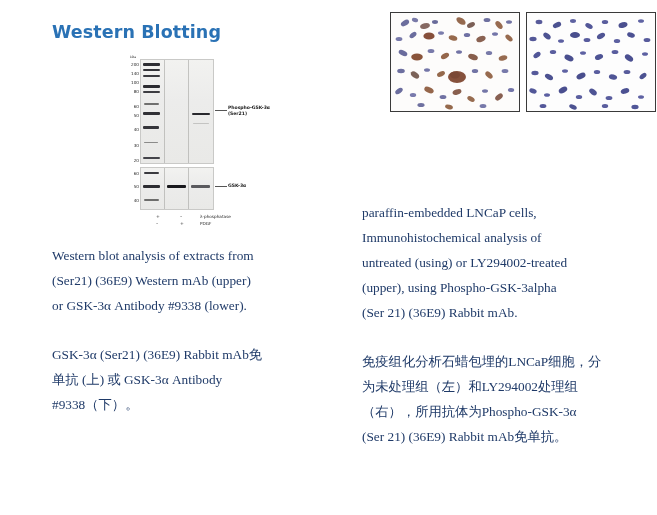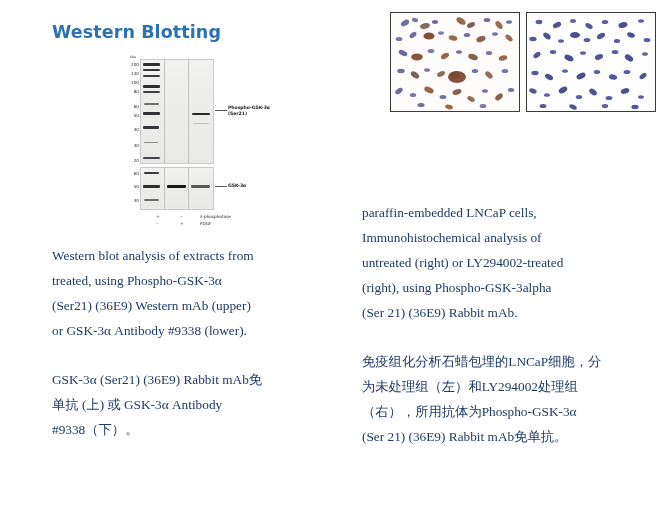--- a/index.html
+++ b/index.html
@@ -249,21 +249,20 @@
 
           <div class="treat-sym" style="left:32px; top:167px;">–</div>
           <div class="treat-sym" style="left:56px; top:167px;">+</div>
           <div class="treat-row" style="left:76px; top:167px;">PDGF</div>
 
         </div>
       </div>
 
       <p class="caption caption-en">
         <span class="cap-line">Western blot analysis of extracts from</span>
-        <span class="cap-line">treated, using Phospho-GSK-3α</span>
         <span class="cap-line">(Ser21) (36E9) Western mAb (upper)</span>
         <span class="cap-line">or GSK-3α Antibody #9338 (lower).</span>
       </p>
 
       <p class="caption caption-zh">
         <span class="cap-line">GSK-3α (Ser21) (36E9) Rabbit mAb免</span>
         <span class="cap-line">单抗 (上) 或 GSK-3α Antibody</span>
         <span class="cap-line">#9338（下）。</span>
       </p>
 
@@ -391,22 +390,22 @@
               </g>
             </svg>
           </div>
 
         </div>
       </div>
 
       <p class="caption caption-en">
         <span class="cap-line">paraffin-embedded LNCaP cells,</span>
         <span class="cap-line">Immunohistochemical analysis of</span>
-        <span class="cap-line">untreated (right) or LY294002-treated</span>
-        <span class="cap-line">(right), using Phospho-GSK-3alpha</span>
+        <span class="cap-line">untreated (using) or LY294002-treated</span>
+        <span class="cap-line">(upper), using Phospho-GSK-3alpha</span>
         <span class="cap-line">(Ser 21) (36E9) Rabbit mAb.</span>
       </p>
 
       <p class="caption caption-zh">
         <span class="cap-line">免疫组化分析石蜡包埋的LNCaP细胞，分</span>
         <span class="cap-line">为未处理组（左）和LY294002处理组</span>
         <span class="cap-line">（右），所用抗体为Phospho-GSK-3α</span>
         <span class="cap-line">(Ser 21) (36E9) Rabbit mAb免单抗。</span>
       </p>
 

